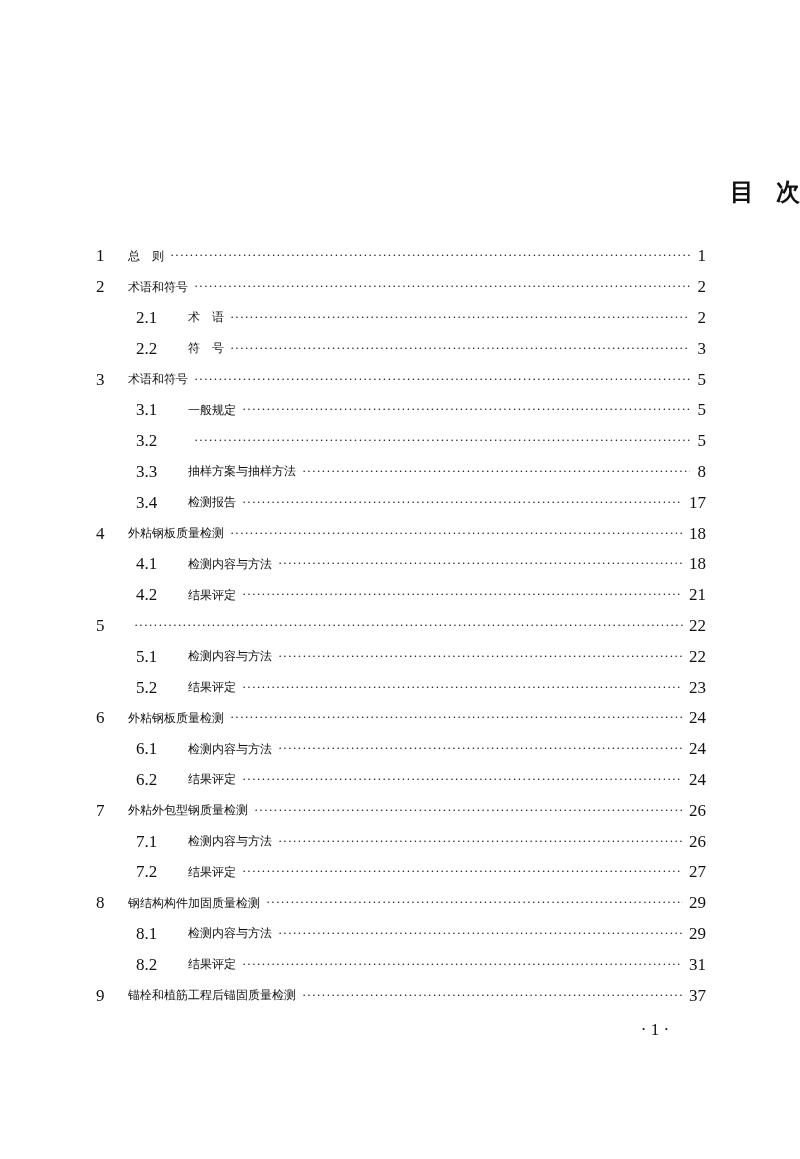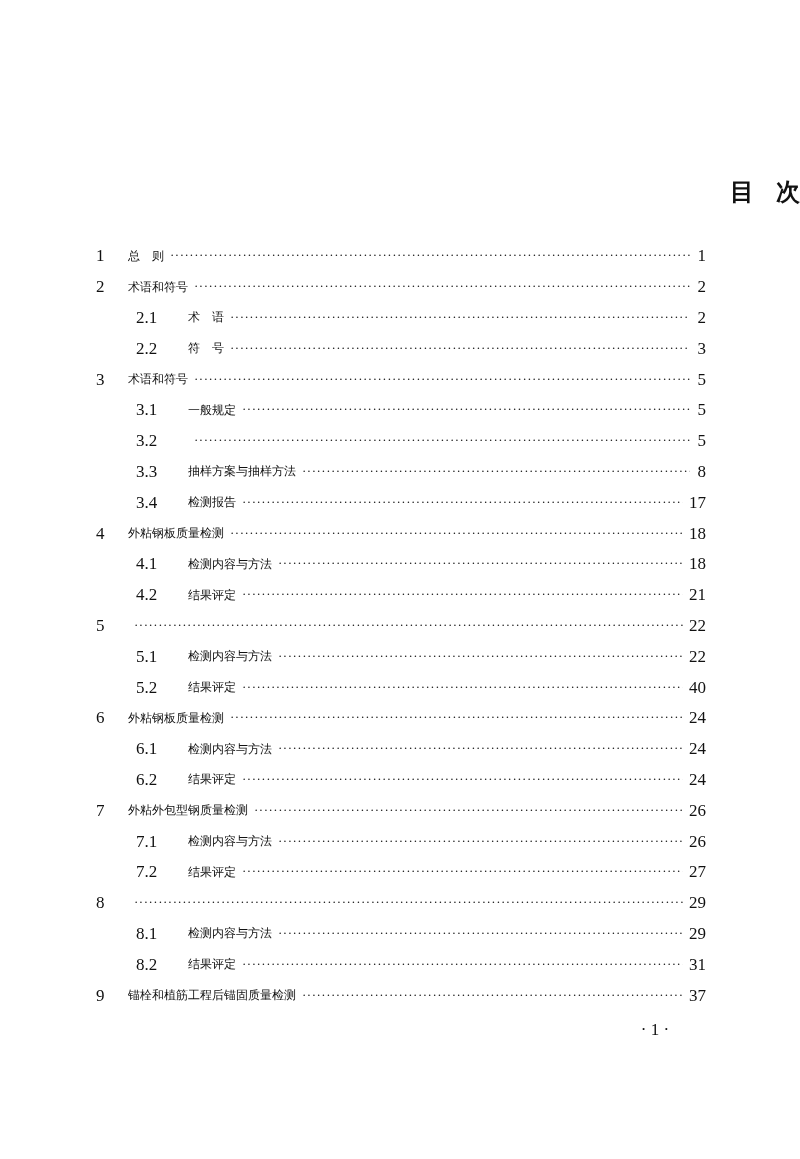--- a/index.html
+++ b/index.html
@@ -127,21 +127,21 @@
     <div class="row l2">
       <span class="num">5.1</span>
       <span class="label">检测内容与方法</span>
       <span class="dots"></span>
       <span class="page">22</span>
     </div>
     <div class="row l2">
       <span class="num">5.2</span>
       <span class="label">结果评定</span>
       <span class="dots"></span>
-      <span class="page">40</span>
+      <span class="page">23</span>
     </div>
     <div class="row l1">
       <span class="num">6</span>
       <span class="label">外粘钢板质量检测</span>
       <span class="dots"></span>
       <span class="page">24</span>
     </div>
     <div class="row l2">
       <span class="num">6.1</span>
       <span class="label">检测内容与方法</span>
@@ -167,20 +167,21 @@
       <span class="page">26</span>
     </div>
     <div class="row l2">
       <span class="num">7.2</span>
       <span class="label">结果评定</span>
       <span class="dots"></span>
       <span class="page">27</span>
     </div>
     <div class="row l1">
       <span class="num">8</span>
+      <span class="label">钢结构构件加固质量检测</span>
       <span class="dots"></span>
       <span class="page">29</span>
     </div>
     <div class="row l2">
       <span class="num">8.1</span>
       <span class="label">检测内容与方法</span>
       <span class="dots"></span>
       <span class="page">29</span>
     </div>
     <div class="row l2">

